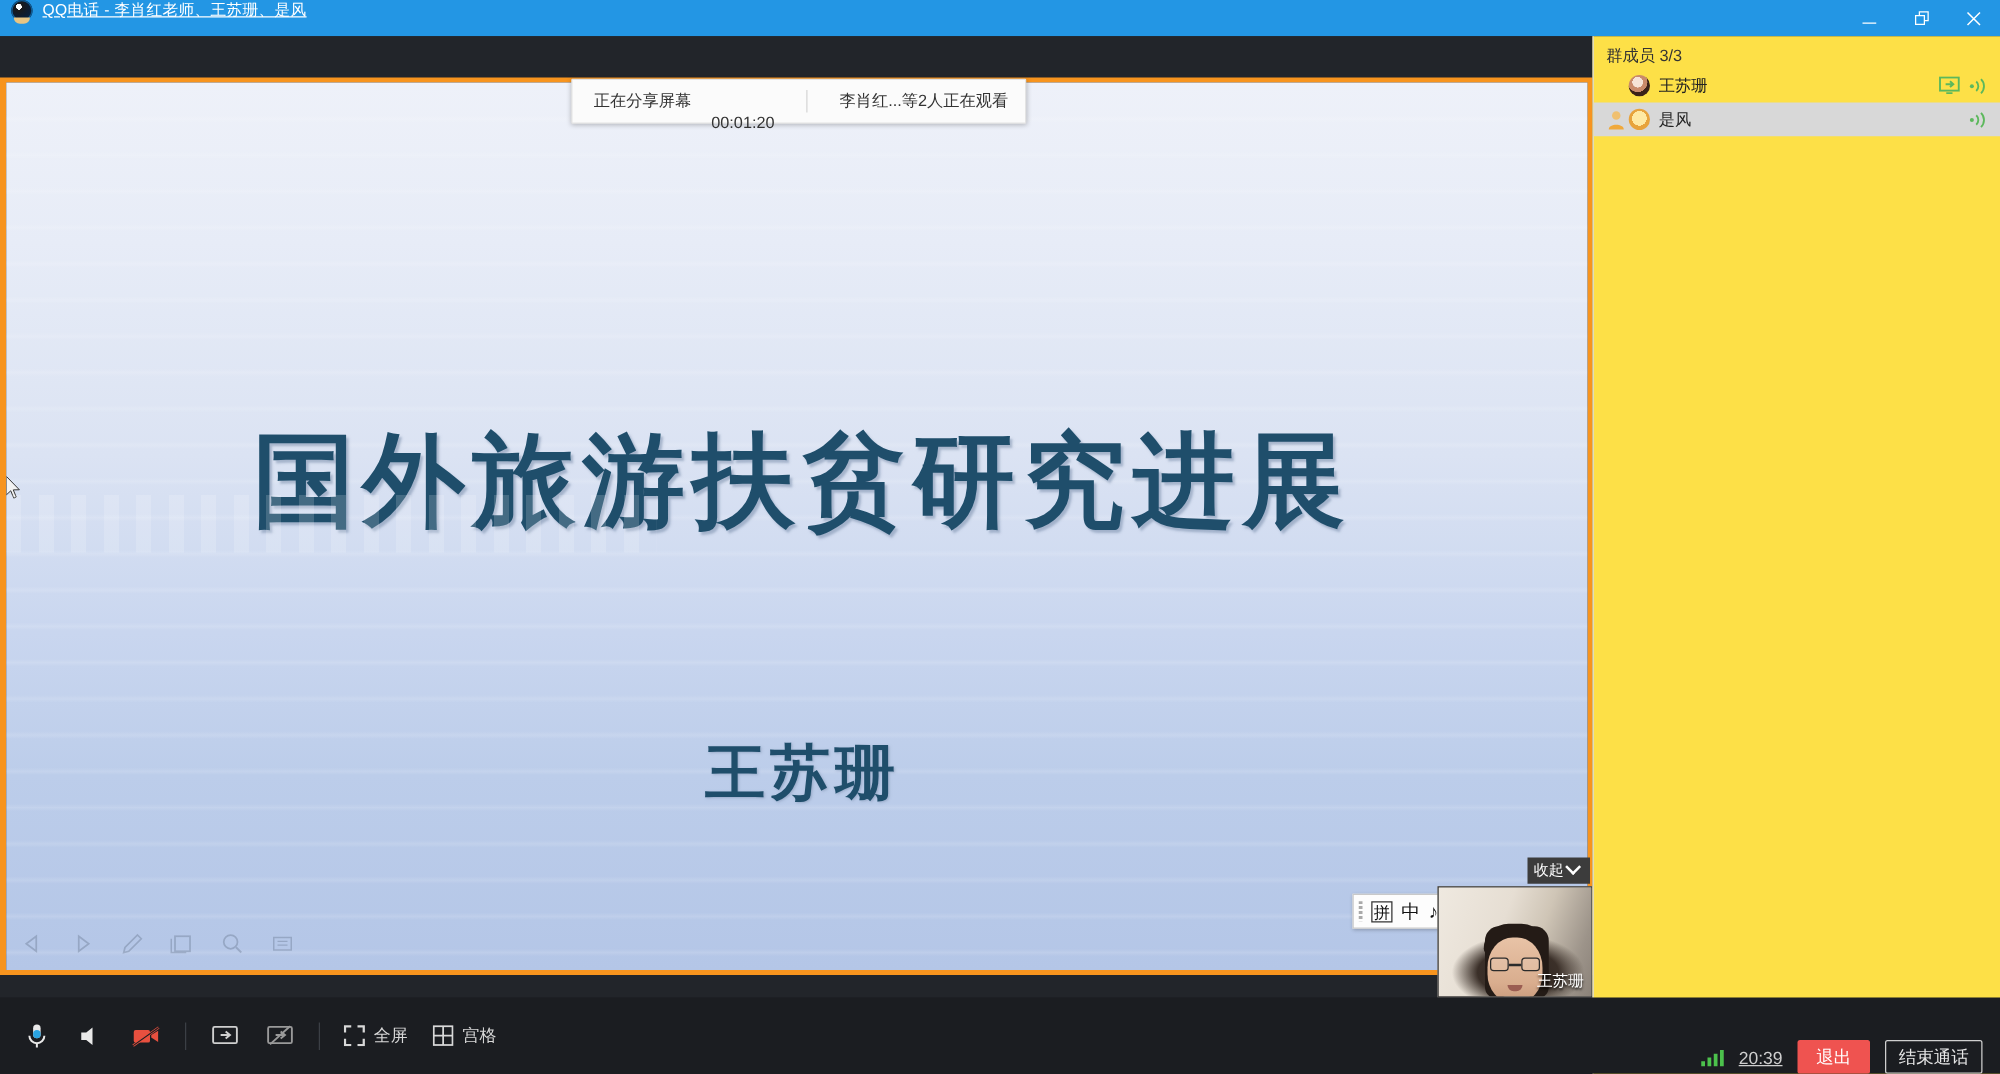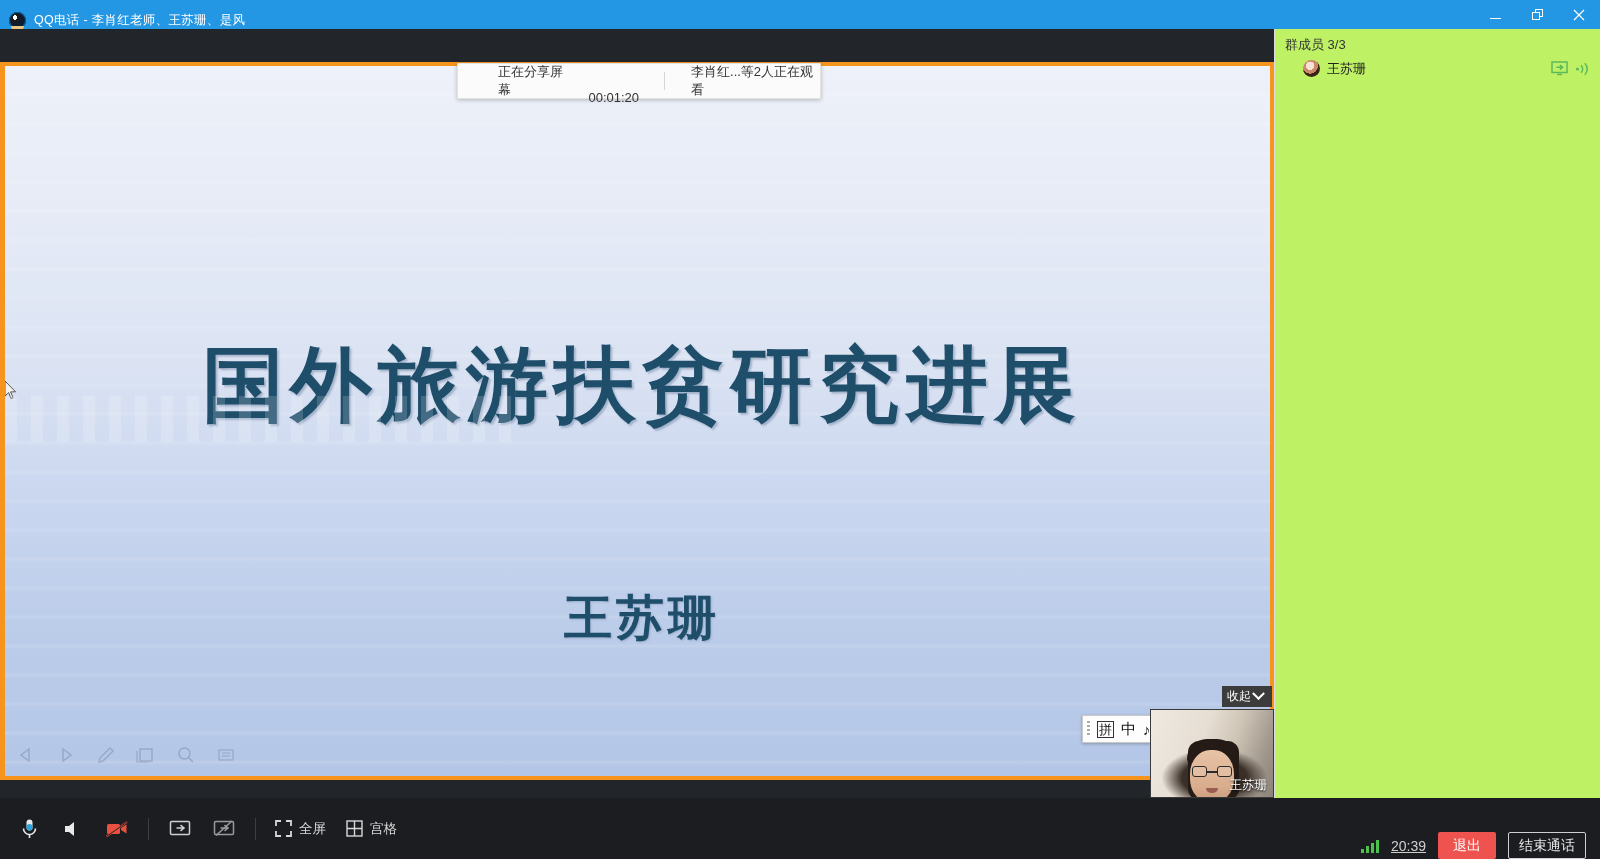--- a/index.html
+++ b/index.html
@@ -8,22 +8,23 @@
     overflow: hidden;
     font-family: "Liberation Sans", "DejaVu Sans", sans-serif;
     background: #1f2226;
   }
   #app { position: relative; width: 1600px; height: 859px; }
 
   
   .titlebar {
     position: absolute; top: 0; left: 0; width: 1600px; height: 29px;
     background: #2396e4;
-    display: flex; align-items: flex-end;
+    display: flex; align-items: flex-start;
     color: #ffffff;
+    text-decoration: underline;
   }
   .tb-logo {
     width: 17px; height: 17px; margin-left: 9px; margin-right: 8px;
     border-radius: 50%;
     background: radial-gradient(circle at 36% 32%, #ffffff 0%, #ffffff 14%, #1a1a1a 15%, #0c1d33 55%, #072a4d 100%);
     box-shadow: 0 0 0 1px #0f5d96 inset;
     position: relative; flex: none;
   }
   .tb-logo::after {
     content: ""; position: absolute; left: 2px; bottom: -2px;
@@ -96,21 +97,21 @@
   .cursor-arrow { position: absolute; left: 0px; top: 315px; width: 12px; height: 20px; }
 
   
   .share-bar {
     position: absolute; top: 63px; left: 457px; width: 364px; height: 36px;
     background: #fbfbfb; border: 1px solid #e3e3e3;
     box-shadow: 0 1px 4px rgba(0,0,0,.25);
     display: flex; align-items: center; color: #333;
     font-size: 13px; border-radius: 1px;
   }
-  .share-bar .sb-label { margin-left: 40px; }
+  .share-bar .sb-label { margin-left: 17px; }
   .share-bar .sb-timer { margin-left: 16px; font-family: "Liberation Sans", sans-serif; margin-top: 32px; }
   .share-bar .sb-sep { width: 1px; height: 18px; background: #d6d6d6; margin-left: 25px; }
   .share-bar .sb-watchers { margin-left: 26px; }
 
   
   .collapse-btn {
     position: absolute; top: 686px; left: 1222px; width: 50px; height: 21px;
     background: #3c3c3c; color: #ffffff; font-size: 12px;
     display: flex; align-items: center; gap: 3px; padding-left: 5px;
   }
@@ -161,21 +162,21 @@
   .sv-glasses b { position: absolute; left: 15px; top: 5px; width: 10px; height: 1.5px; background: #2b2b2b; }
   .sv-mouth { position: absolute; left: 50%; top: 78px; transform: translateX(-50%); width: 12px; height: 5px; background: #9b5d52; border-radius: 0 0 7px 7px; }
   .sv-name {
     position: absolute; bottom: 3px; right: 6px; color: #fff; font-size: 12.5px;
     text-shadow: 0 1px 2px rgba(0,0,0,.9);
   }
 
   
   .members {
     position: absolute; top: 29px; left: 1274px; width: 326px; height: 830px;
-    background: #bef264; border-left: 1px solid #dcdcdc;
+    background: #fde047; border-left: 1px solid #dcdcdc;
   }
   .members-head {
     height: 26px; display: flex; align-items: center; padding-left: 10px;
     font-size: 13px; color: #333; padding-top: 6px;
   }
   .member-row {
     height: 27px; display: flex; align-items: center; padding-left: 8px; padding-right: 10px;
     font-size: 13px; color: #222;
   }
   .member-row.selected { background: #d8d8d8; }
@@ -346,20 +347,37 @@
           <path d="M6 13.5 H11" stroke="#5cb85c" stroke-width="1.5"></path>
         </svg>
         <svg class="icon-wave" viewBox="0 0 15 14">
           <circle cx="2.5" cy="7" r="1.6" fill="#5cb85c"></circle>
           <path d="M6 3.2 A5.2 5.2 0 0 1 6 10.8" fill="none" stroke="#5cb85c" stroke-width="1.5"></path>
           <path d="M9.8 1.3 A8 8 0 0 1 9.8 12.7" fill="none" stroke="#5cb85c" stroke-width="1.5"></path>
         </svg>
       </span>
     </div>
 
+    <div class="member-row selected">
+      <span class="mr-lead">
+        <svg class="person-badge" viewBox="0 0 14 16">
+          <circle cx="7" cy="4.4" r="3.4" fill="#f0c070"></circle>
+          <path d="M1 15.5 C1 10.6 13 10.6 13 15.5 Z" fill="#f0a93c"></path>
+        </svg>
+      </span>
+      <span class="avatar a2"></span>
+      <span class="mr-name">是风</span>
+      <span class="mr-icons">
+        <svg class="icon-wave" viewBox="0 0 15 14">
+          <circle cx="2.5" cy="7" r="1.6" fill="#5cb85c"></circle>
+          <path d="M6 3.2 A5.2 5.2 0 0 1 6 10.8" fill="none" stroke="#5cb85c" stroke-width="1.5"></path>
+          <path d="M9.8 1.3 A8 8 0 0 1 9.8 12.7" fill="none" stroke="#5cb85c" stroke-width="1.5"></path>
+        </svg>
+      </span>
+    </div>
 
   </div>
 
   <div class="bottombar">
     <div class="bb-left">
 
       <div class="bb-item">
         <svg width="19" height="22" viewBox="0 0 19 22">
           <rect x="6.5" y="1.5" width="6" height="11" rx="3" fill="#e9e9e9"></rect>
           <path d="M3.5 10.5 A6 6 0 0 0 15.5 10.5" fill="none" stroke="#e9e9e9" stroke-width="1.6"></path>

